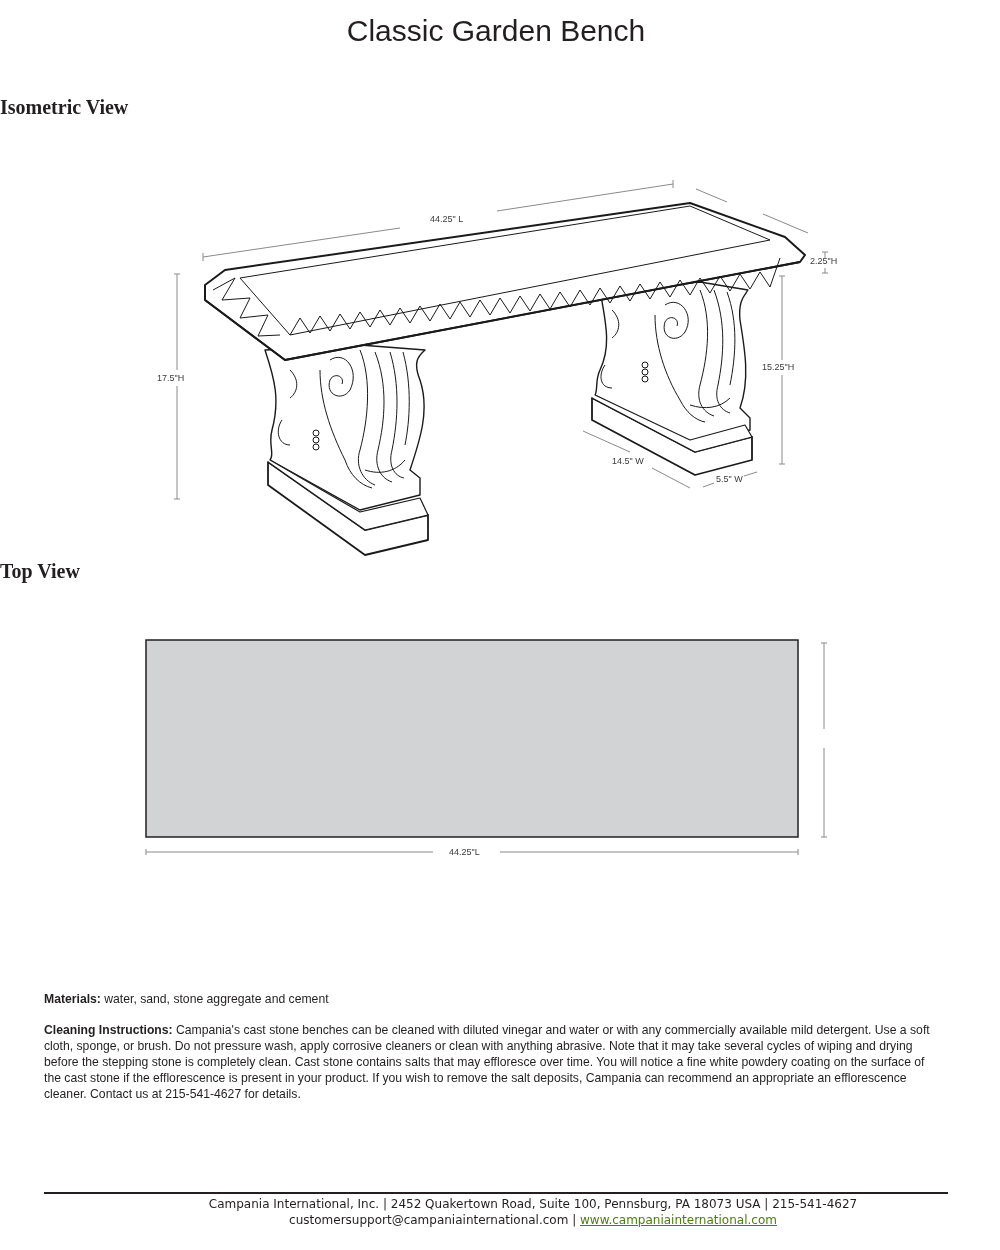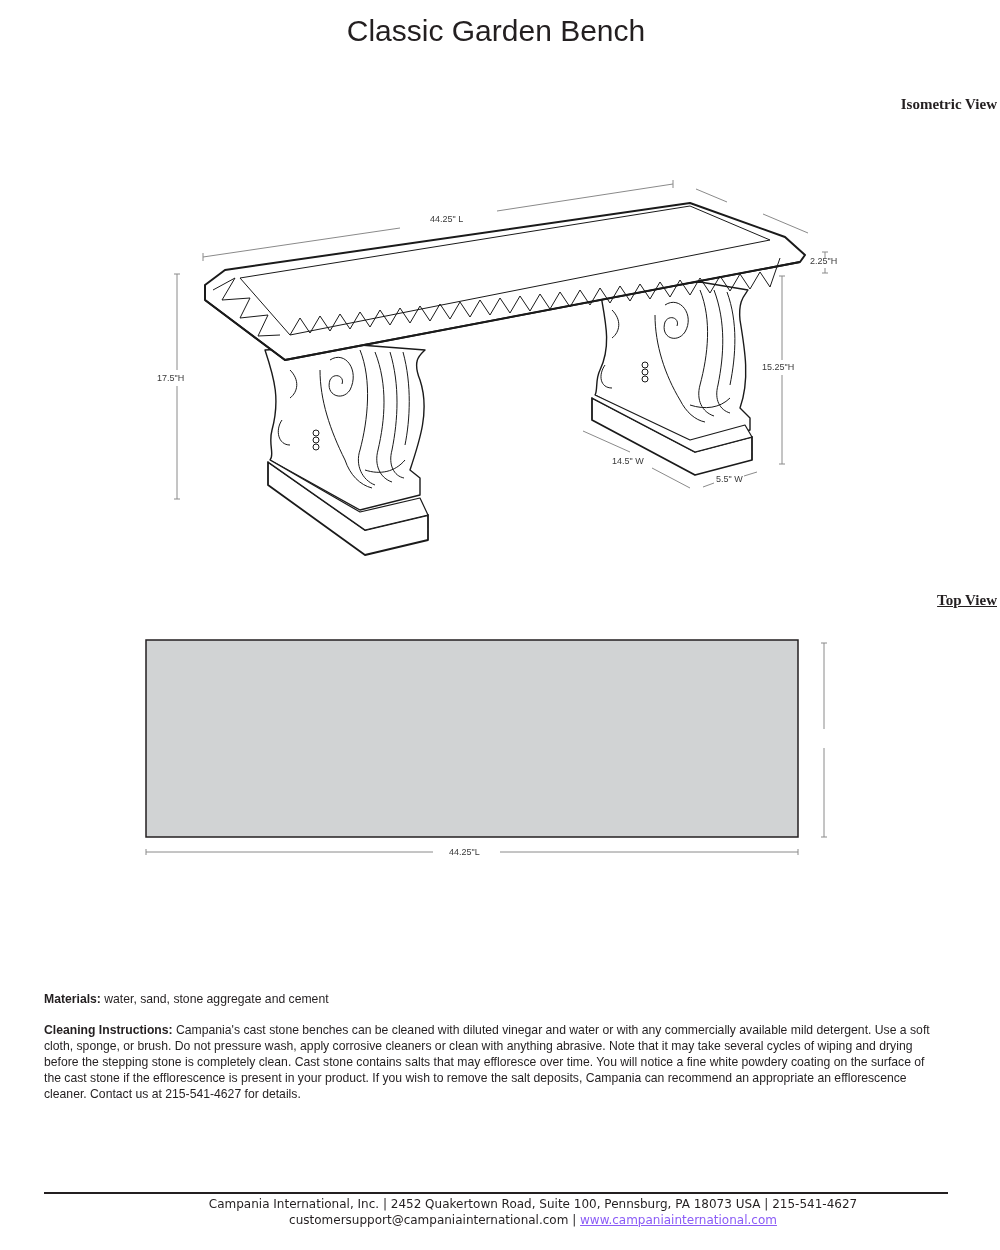--- a/index.html
+++ b/index.html
@@ -1,31 +1,31 @@
 <!DOCTYPE html>
 <html><head>
 <meta charset="utf-8">
 <style>
   html, body { margin: 0; padding: 0; background: #ffffff; }
   body { width: 1000px; height: 1250px; position: relative; overflow: hidden; font-family: "Liberation Sans", sans-serif; color: #231f20; }
   .title { position: absolute; top: 14px; left: 0; width: 992px; text-align: center; font-family: "Liberation Sans", sans-serif; font-weight: normal; font-size: 30px; color: #231f20; }
-  .subhead { position: absolute; left: 0; width: 997px; text-align: right; font-family: "Liberation Serif", serif; font-weight: bold; font-size: 15px; color: #231f20; }
+  .subhead { position: absolute; left: 0; width: 997px; text-align: left; font-family: "Liberation Serif", serif; font-weight: bold; font-size: 20px; color: #231f20; }
   .iso-head { top: 96px; }
-  .top-head { top: 592px; text-decoration: underline; }
+  .top-head { top: 560px; }
   svg { position: absolute; left: 0; top: 0; }
   .dim { font-family: "Liberation Sans", sans-serif; font-size: 9px; fill: #3a3a3a; }
   .text-block { position: absolute; left: 44px; width: 900px; font-family: Liberation Sans, sans-serif; font-size: 12.2px; line-height: 16px; color: #231f20; }
   .materials { top: 991px; }
   .cleaning { top: 1022px; }
   .text-block b { font-weight: bold; }
   .footer-rule { position: absolute; left: 44px; top: 1192px; width: 904px; height: 2px; background: #231f20; }
   .footer { position: absolute; left: 0; width: 992px; text-align: center; font-family: "DejaVu Sans", sans-serif; font-size: 12px; color: #231f20; padding-left: 37px; }
   .footer1 { top: 1197px; }
   .footer2 { top: 1213px; }
-  .footer a { color: #8b5cf6; text-decoration: underline; margin-top: 48px; }
+  .footer a { color: #4d7c0f; text-decoration: underline; margin-top: 48px; }
 </style>
 </head>
 <body>
 
 <div class="title">Classic Garden Bench</div>
 
 <div class="subhead iso-head">Isometric View</div>
 
 <svg width="1000" height="570" viewBox="0 0 1000 570">
   <g stroke="#8a8a8a" stroke-width="1" fill="none">

